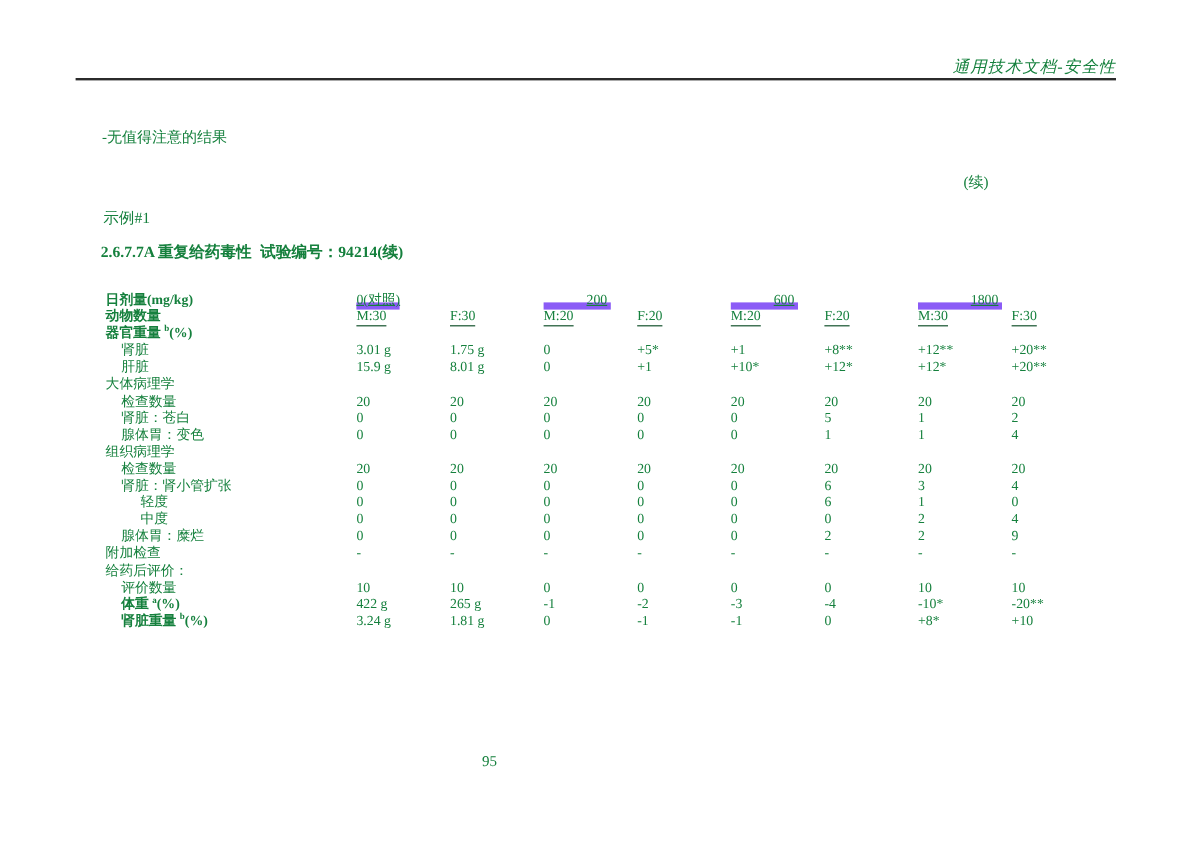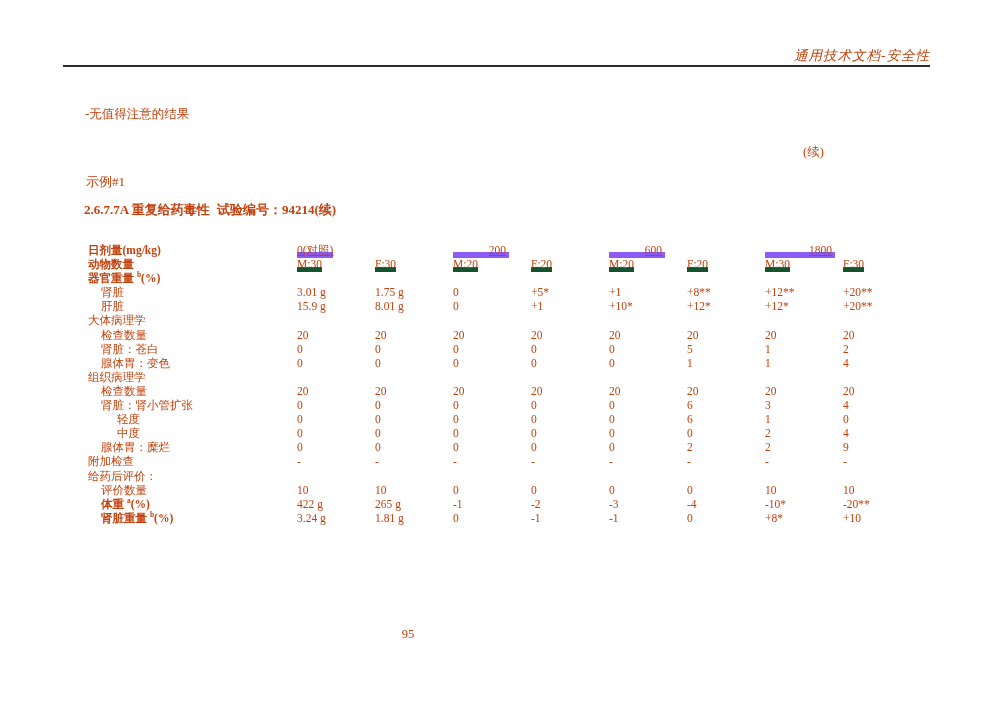--- a/index.html
+++ b/index.html
@@ -2,21 +2,21 @@
 <html><head>
 <meta charset="utf-8">
 <style>
   html,body{margin:0;padding:0;background:#e8e8e8;}
   *{box-sizing:border-box;}
   .page{
     position:relative;
     width:1000px;height:707px;
     margin:0 auto;
     background:#ffffff;
-    color:#c2410c;
+    color:#15803d;
     font-family:"Liberation Serif","DejaVu Serif",serif;
     overflow:hidden;
   }
   .running-header{
     position:absolute;top:47px;left:560px;width:370px;
     text-align:right;font-size:13.5px;font-style:italic;
     letter-spacing:1px;
   }
   .header-rule{
     position:absolute;top:65px;left:63px;width:867px;height:2px;
@@ -40,21 +40,21 @@
   .ind1{padding-left:13px;}
   .ind2{padding-left:29px;}
   .bold{font-weight:bold;}
   .gul{
     display:inline-block;border-bottom:6px solid #8b5cf6;
     line-height:12.5px;height:13.5px;text-decoration:underline;
   }
   .gnum{width:56px;text-align:right;padding-right:3px;}
   .gwide{width:70px;}
   .ul{
-    display:inline-block;border-bottom:5px solid #14532d;
+    display:inline-block;border-bottom:1px solid #14532d;
     line-height:12.5px;height:13.5px;
   }
   sup{font-size:7.5px;line-height:0;vertical-align:super;}
   .page-number{
     position:absolute;top:627px;left:0;width:816px;
     text-align:center;font-size:12.5px;
   }
 </style>
 </head>
 <body>

